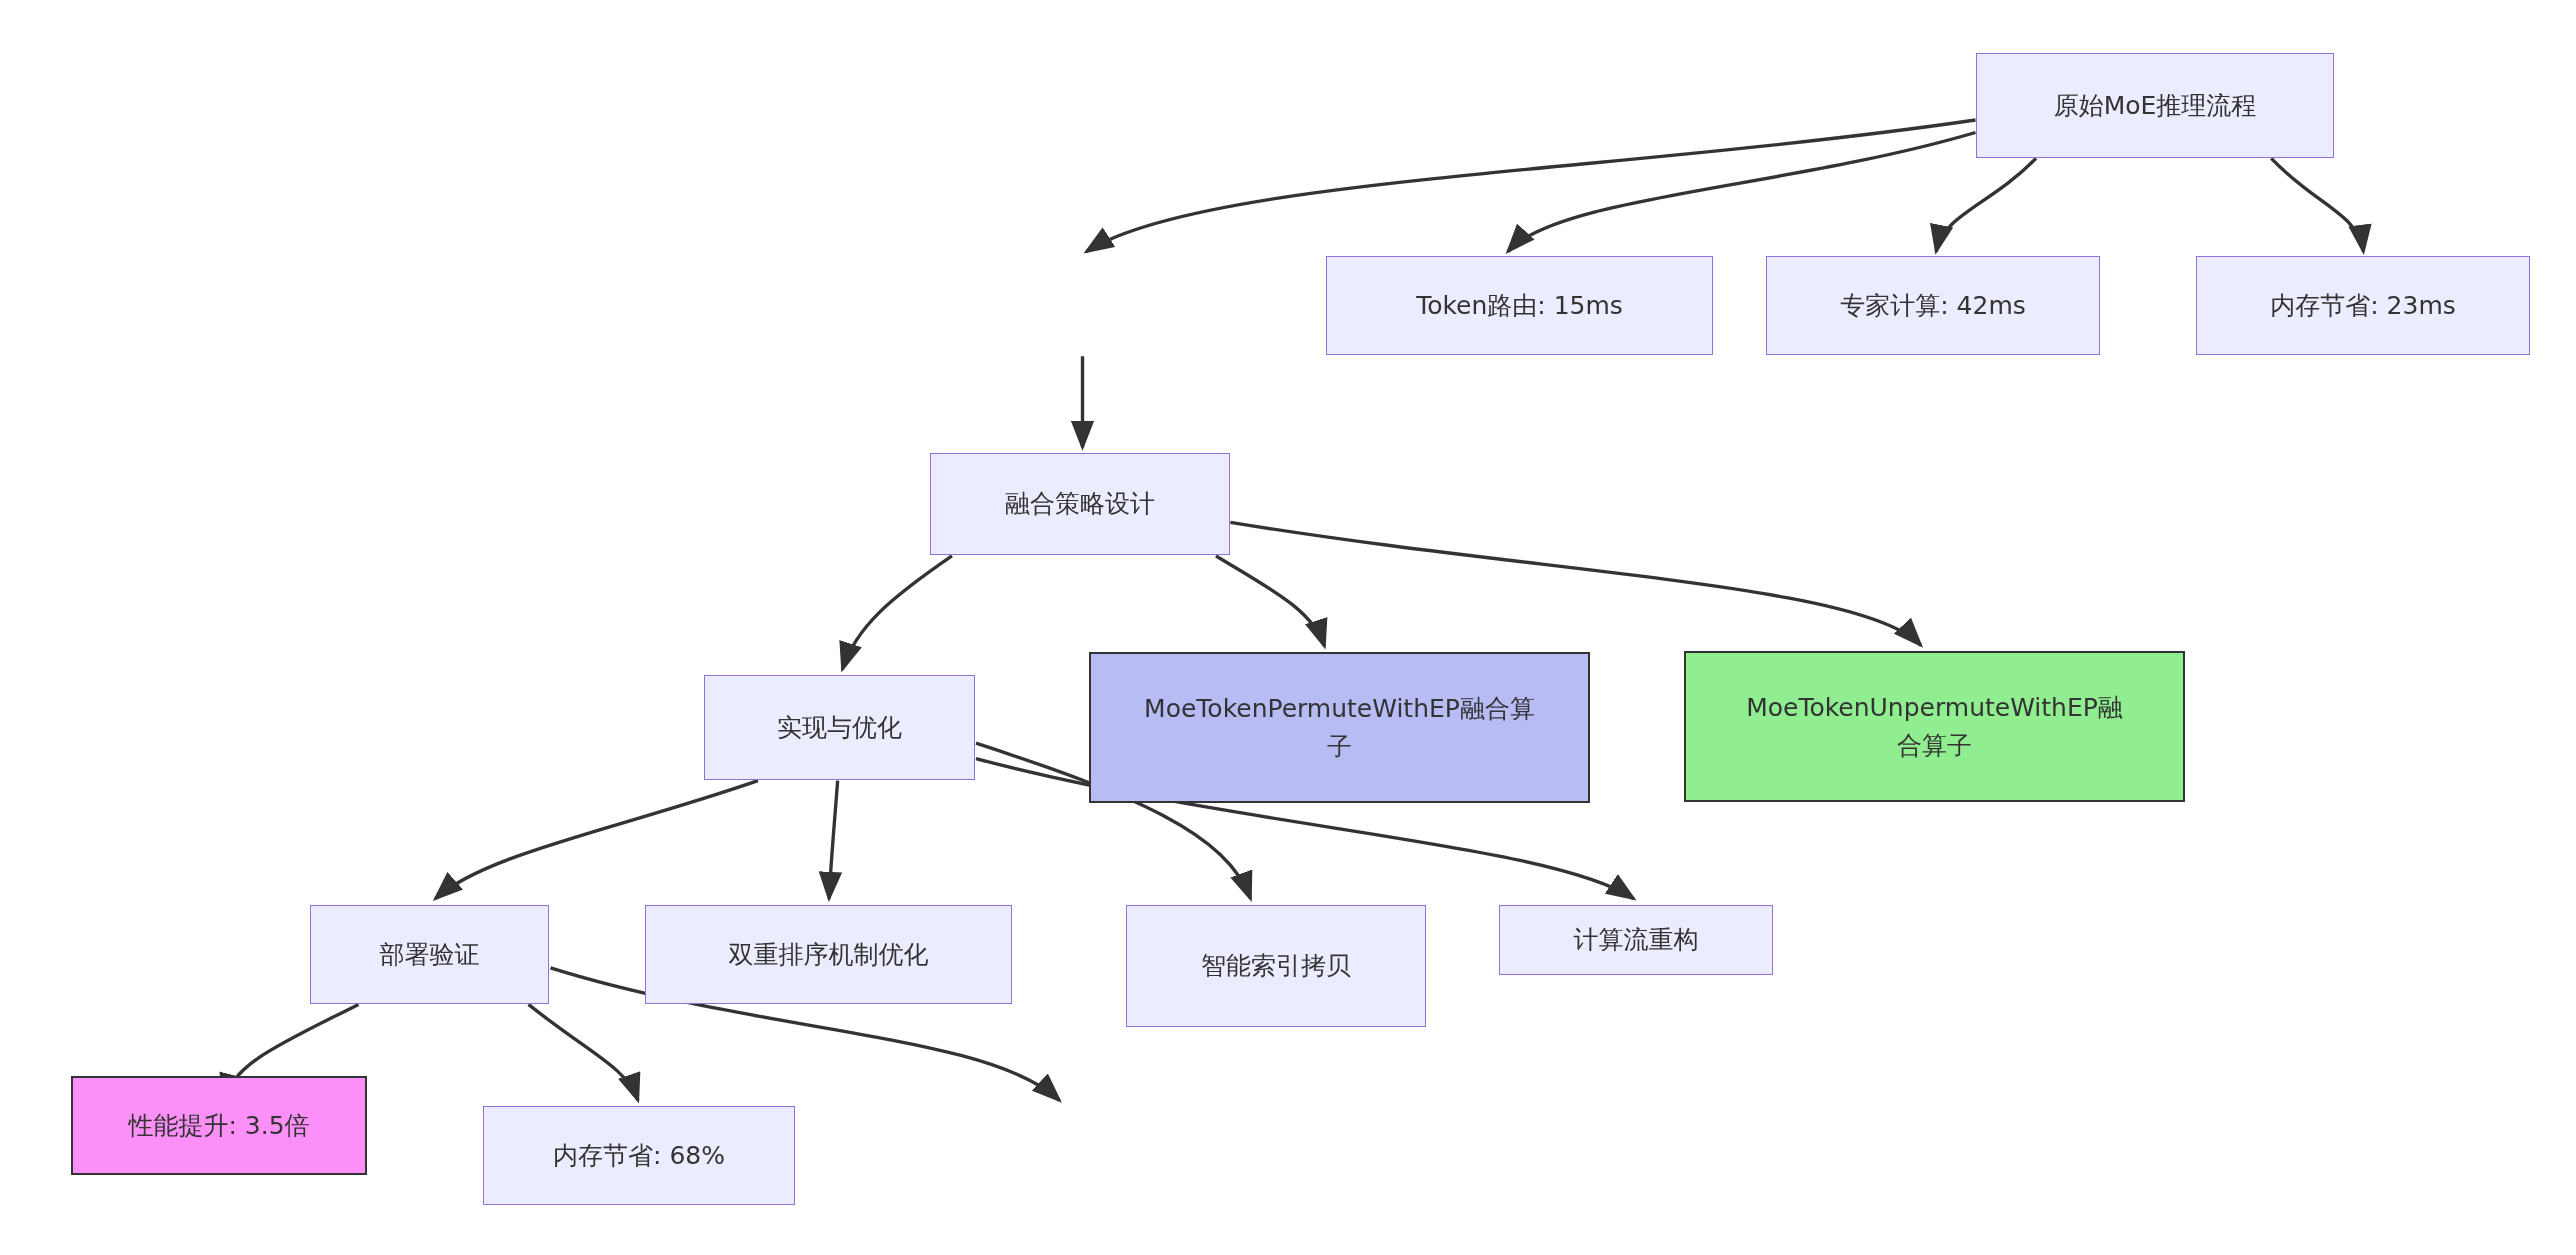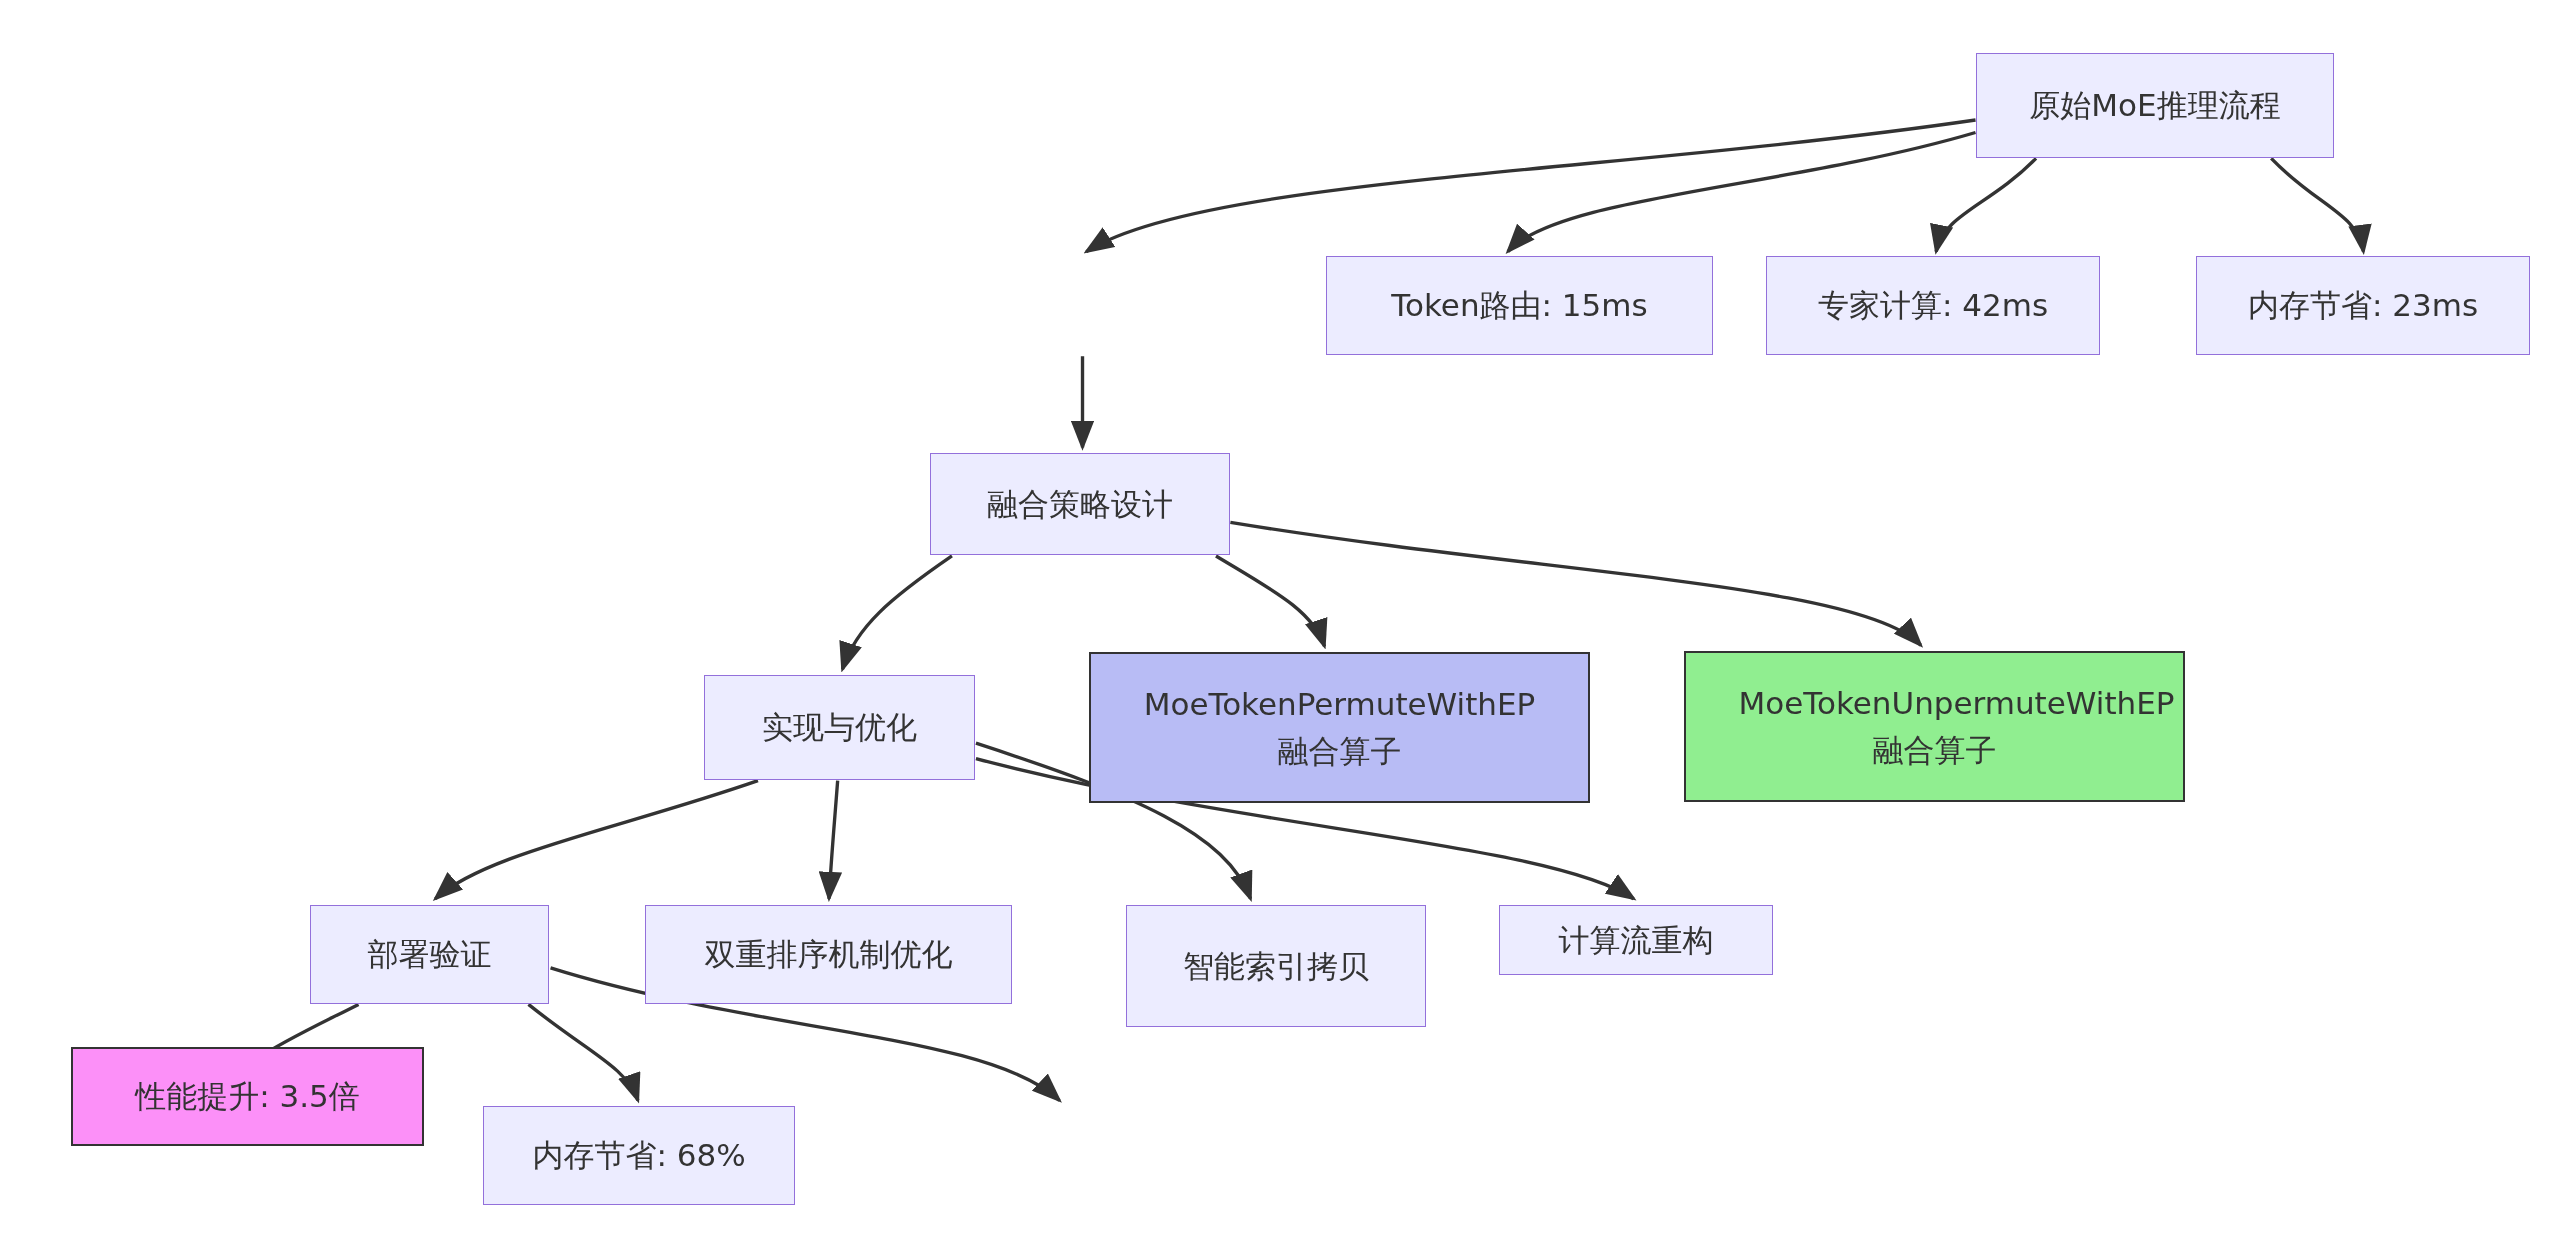--- a/index.html
+++ b/index.html
@@ -32,21 +32,21 @@
   .node{
     position:absolute;
     box-sizing:border-box;
     background:var(--node-fill);
     border:1.9px solid var(--node-border);
     color:var(--text);
     display:flex;
     align-items:center;
     justify-content:center;
     text-align:center;
-    font-size:31px;
+    font-size:25px;
     line-height:1.5;
   }
   .node .label{display:inline-block;}
   .node.hl{border:2.9px solid var(--highlight-border);margin-left:16px;}
   .node.hl-permute{background:var(--permute-fill);}
   .node.hl-unpermute{background:var(--unpermute-fill);}
   .node.hl-pink{background:var(--perf-gain-fill);}
 </style>
 </head>
 <body>
@@ -118,21 +118,21 @@
   </div>
 
   <div class="node" style="left:1126px;top:905px;width:300px;height:122px">
     <span class="label">智能索引拷贝</span>
   </div>
 
   <div class="node" style="left:1499px;top:905px;width:274px;height:70px">
     <span class="label">计算流重构</span>
   </div>
 
-  <div class="node hl hl-pink" style="left:55px;top:1047px;width:353px;height:99px">
+  <div class="node hl hl-pink" style="left:55px;top:1076px;width:296px;height:99px">
     <span class="label">性能提升: 3.5倍</span>
   </div>
 
   <div class="node" style="left:483px;top:1106px;width:312px;height:99px">
     <span class="label">内存节省: 68%</span>
   </div>
 
 
 </div>
 

